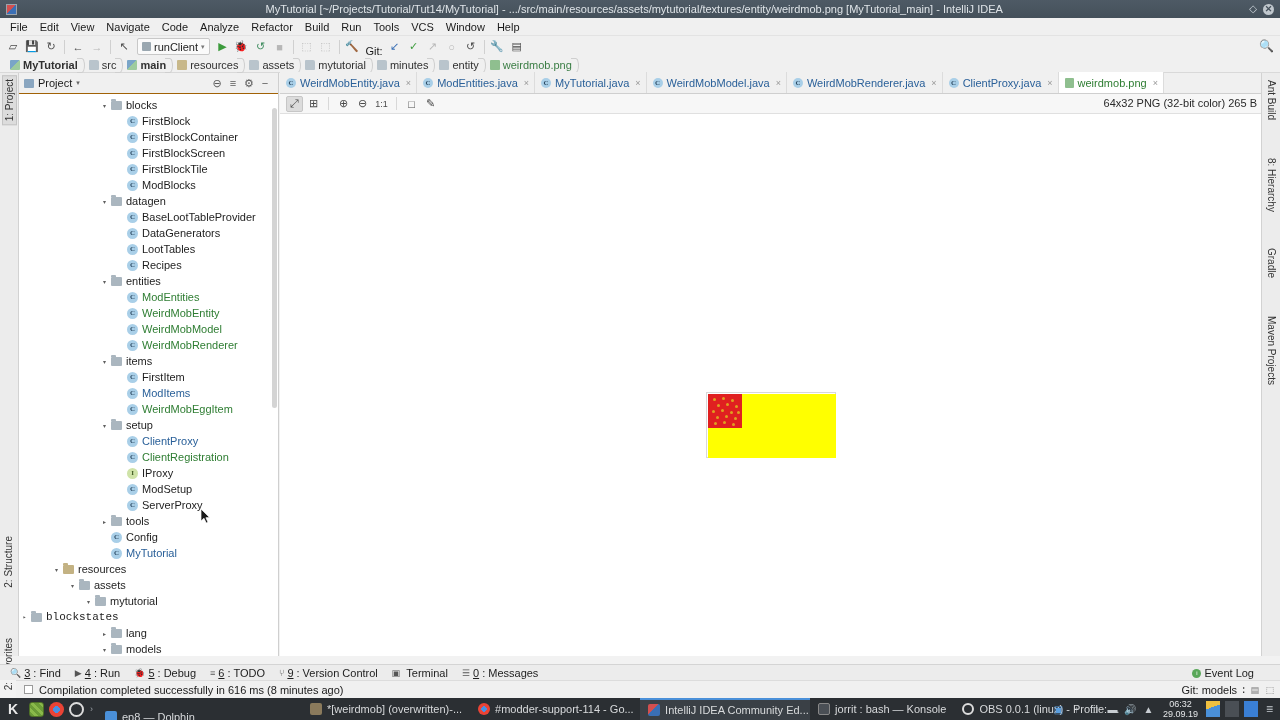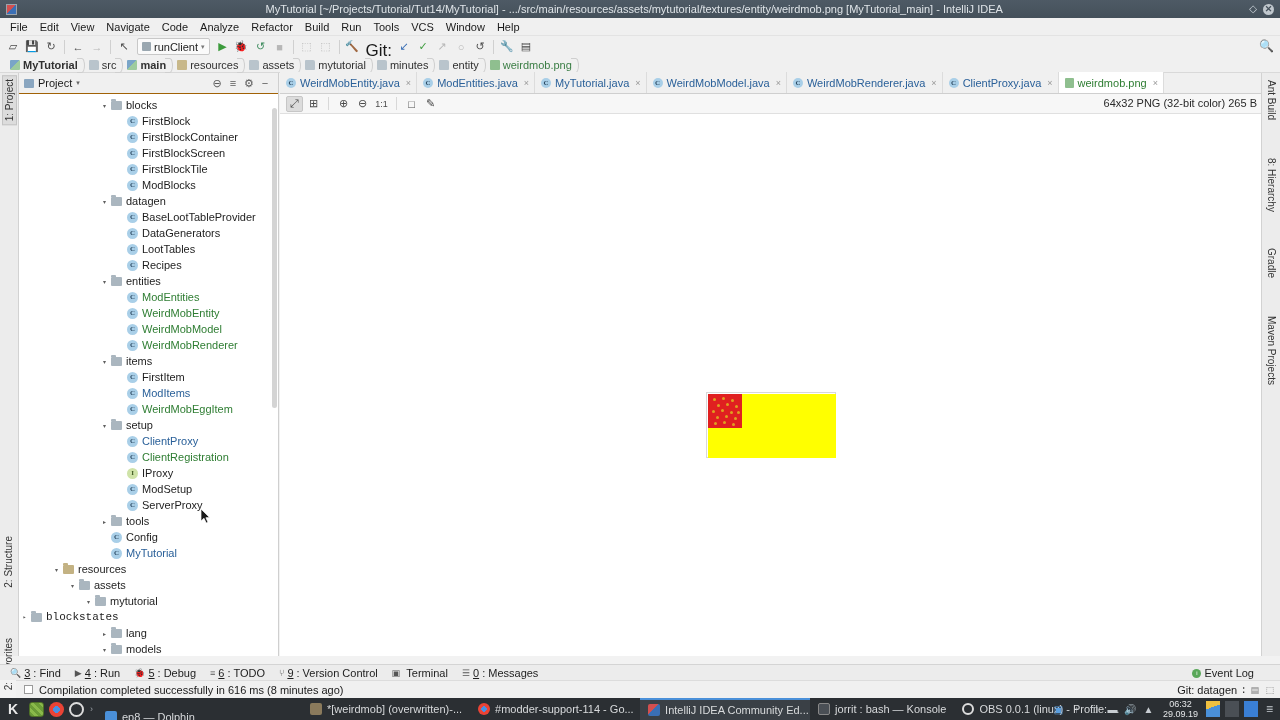--- a/index.html
+++ b/index.html
@@ -67,21 +67,21 @@
   .runcfg {
     display: flex; align-items: center; gap: 3px;
     border: 1px solid #c8c8c8; border-radius: 2px; background: #fafafa;
     height: 17px; padding: 0 4px; margin: 0 3px; font-size: 11px; color: #222;
   }
   .runcfg .cfgicon {
     width: 9px; height: 9px; background: #9aa7b0; border-radius: 1px;
     display: inline-block;
   }
   .runcfg .caret { font-size: 7px; color: #777; }
-  .gitlabel { font-size: 17px; color: #1a1a1a; margin: 8px 2px 0 3px; }
+  .gitlabel { font-size: 11px; color: #1a1a1a; margin: 8px 2px 0 3px; }
   .searchbtn { position: absolute; right: 6px; top: 3px; font-size: 12px; color: #555; }
 
   
   .breadcrumbbar {
     position: absolute; left: 0; top: 57px; width: 1280px; height: 16px;
     background: #f0f0f0; display: flex; align-items: center; padding-left: 6px;
     border-bottom: 1px solid #d9d9d9;
   }
   .crumb {
     display: flex; align-items: center; gap: 3px;
@@ -836,21 +836,21 @@
       <div class="eventlog">
       <span class="el-dot">i</span>
       <span>Event Log</span>
     </div>
   </div>
 
   <div class="statusbar">
     <span class="sb-box"></span>
     <span class="sb-text">Compilation completed successfully in 616 ms (8 minutes ago)</span>
     <div class="sb-right">
-      <span>Git: datagen</span>
+      <span>Git: models</span>
       <span>∶</span>
       <span class="sb-ic">▤</span>
       <span class="sb-ic">⬚</span>
       <span class="sb-err">!</span>
     </div>
   </div>
 
   <div class="taskbar">
     <span class="tb-k">K</span>
     <span class="tb-quick">

